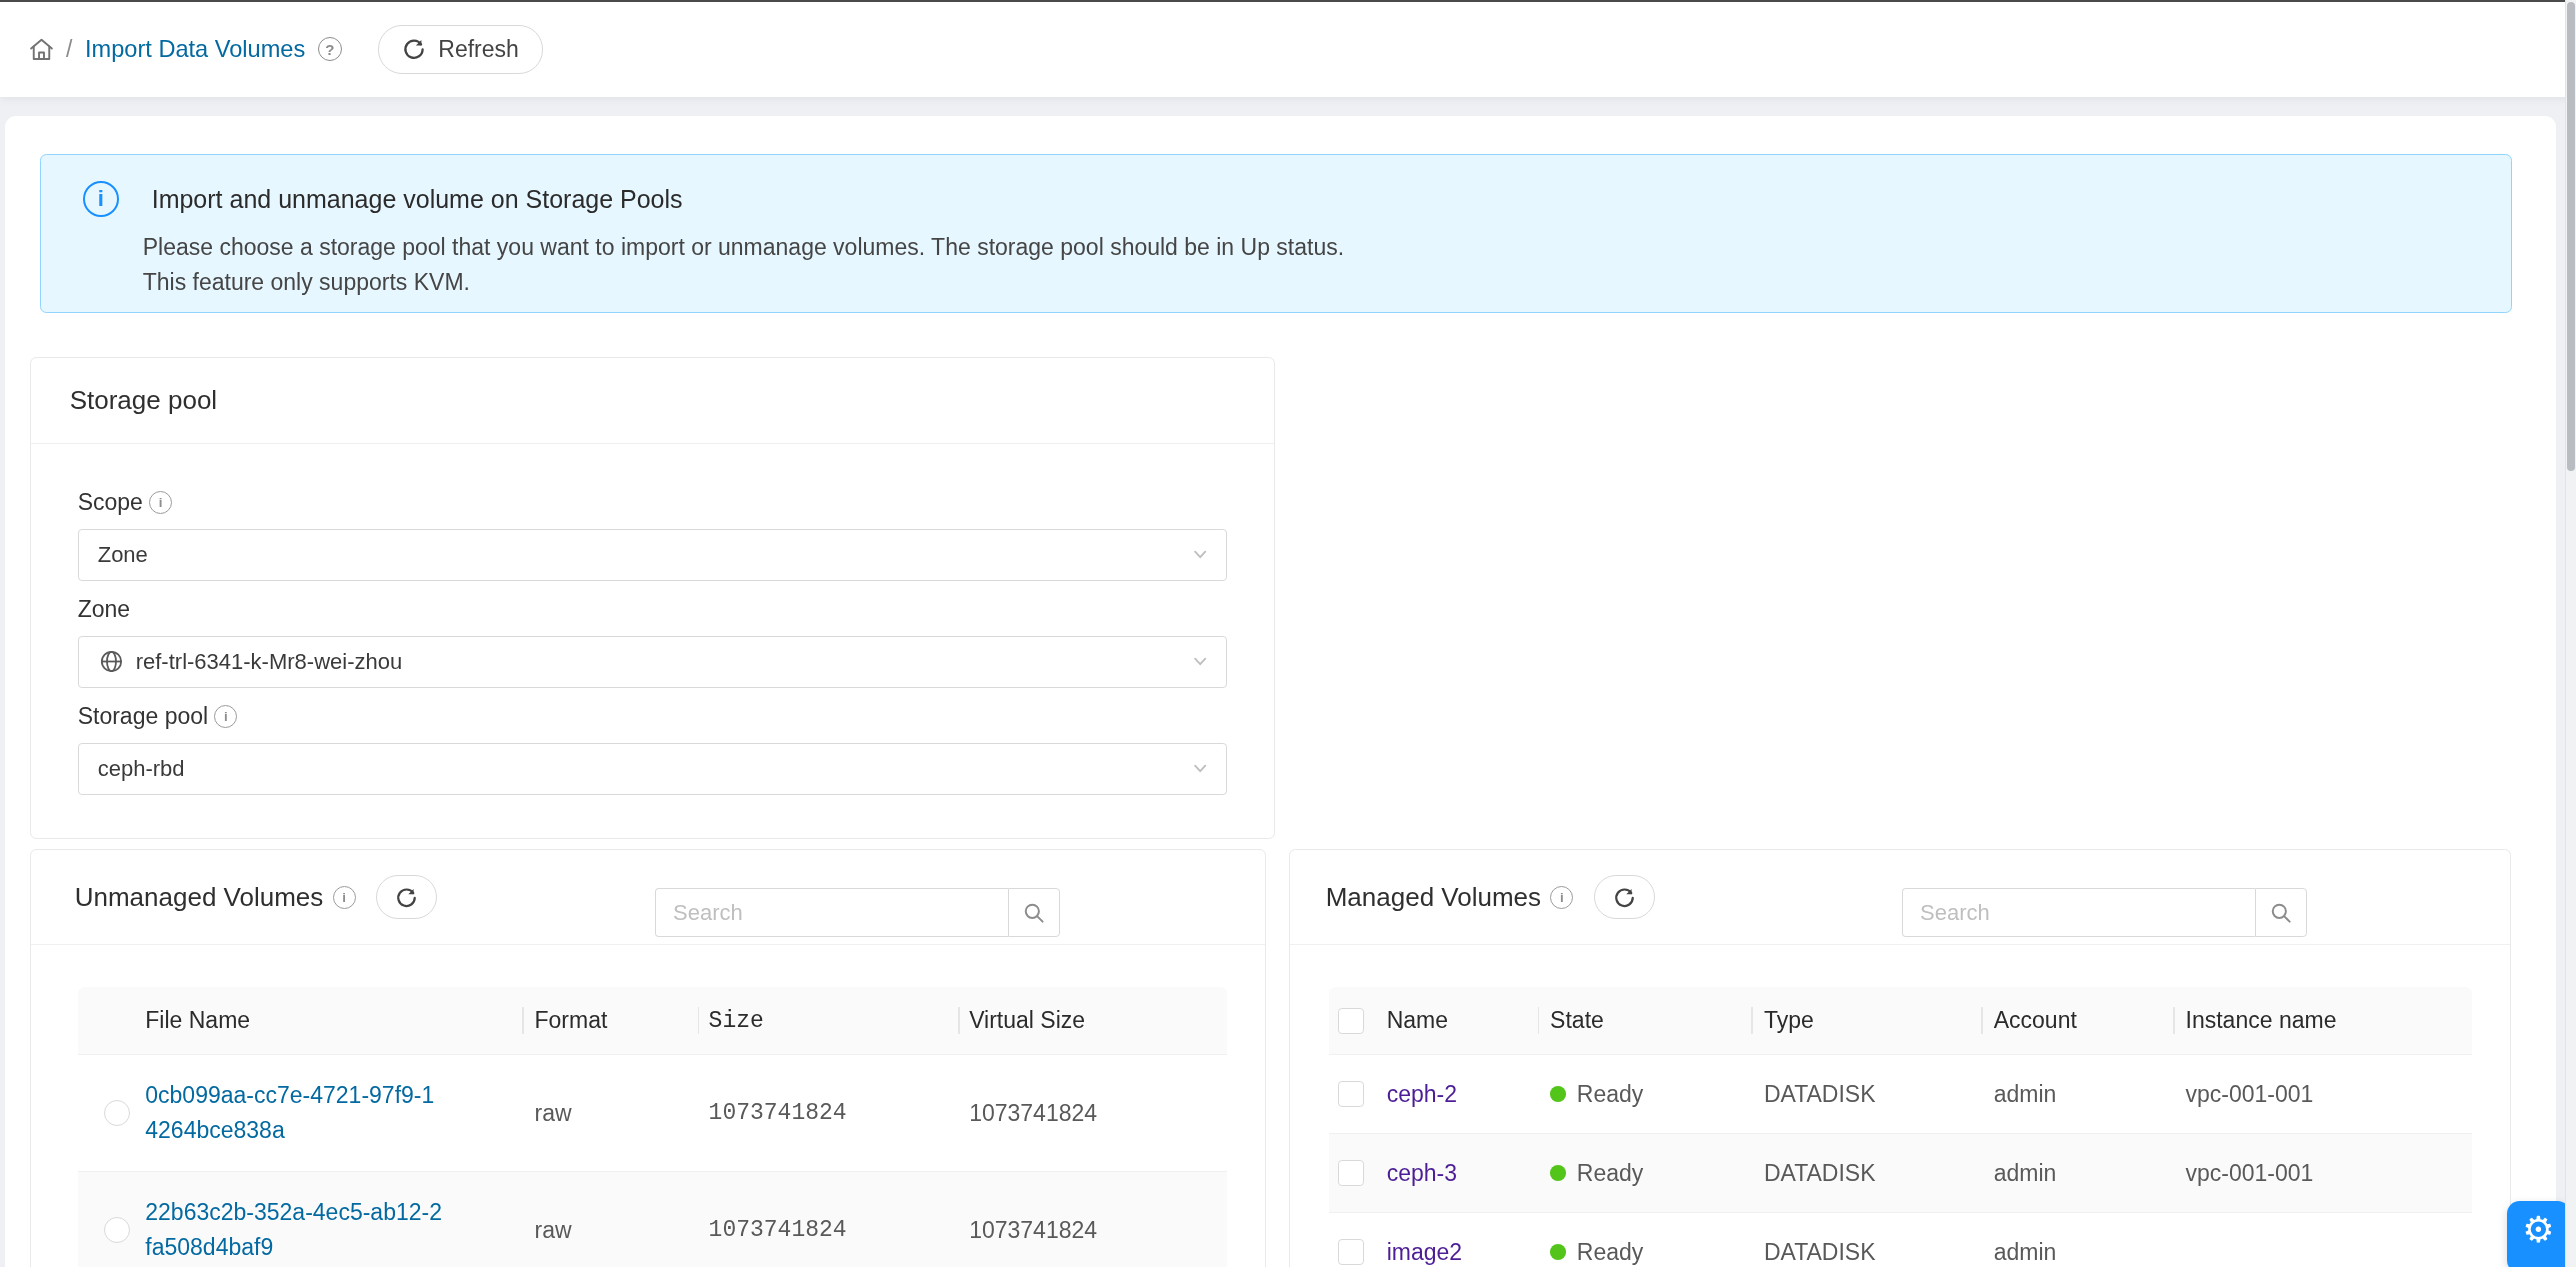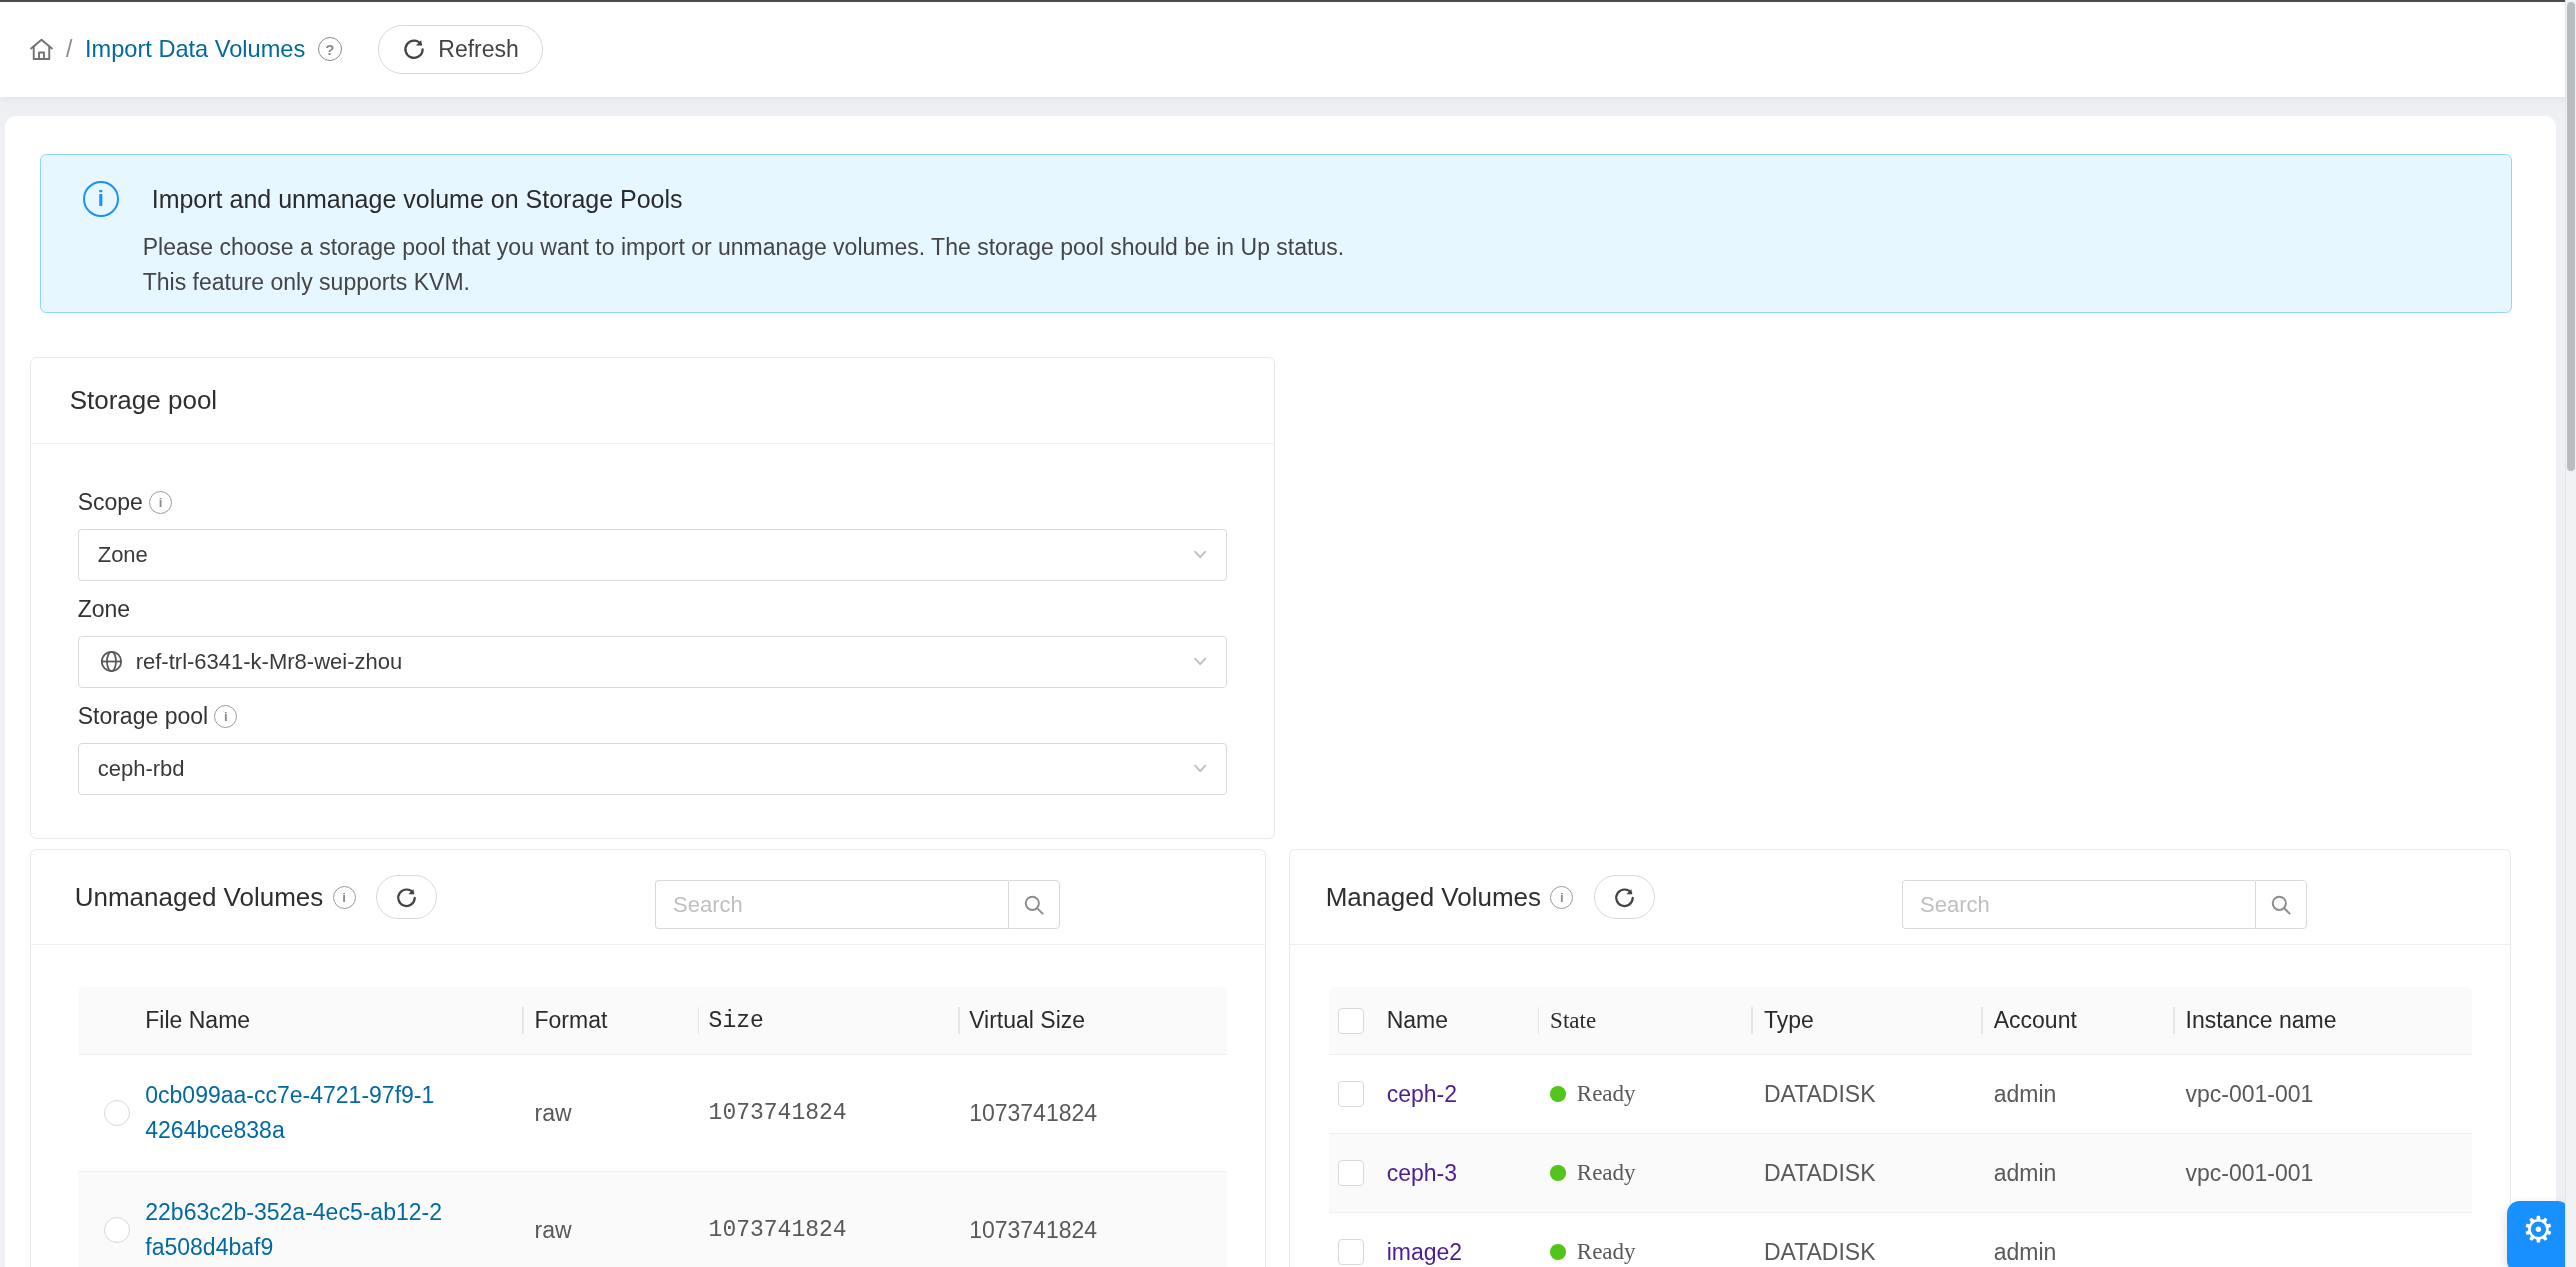--- a/index.html
+++ b/index.html
@@ -95,21 +95,21 @@
   }
   .vol-title { font-size:26px; font-weight:500; color:#2f2f2f; }
   .unmanaged-card .vol-title { margin-left:44px; }
   .managed-card .vol-title { margin-left:36px; }
   .vol-head .inf { margin-left:9.4px; }
   .pill-refresh {
     margin-left:20.4px; width:61px; height:44px; border:1.6px solid #d9d9d9; border-radius:22px;
     background:#fff; display:inline-flex; align-items:center; justify-content:center; cursor:pointer;
   }
   .pill-refresh .reload-svg { width:23px; height:23px; }
-  .search { position:absolute; top:30px; display:flex; }
+  .search { position:absolute; top:38px; display:flex; }
   .unmanaged-card .search { left:624px; }
   .managed-card .search { left:612px; }
   .search input {
     width:353px; height:49px; border:1.6px solid #d9d9d9; border-right:none;
     border-radius:3.9px 0 0 3.9px; padding:0 17.3px; font-family:inherit; font-size:22px; color:#404040;
     outline:none;
   }
   .search input::placeholder { color:#bfbfbf; }
   .search .sbtn {
     width:52px; height:49px; border:1.6px solid #d9d9d9; border-radius:0 3.9px 3.9px 0;
@@ -132,21 +132,21 @@
   .cell { position:relative; display:flex; align-items:center; height:100%; }
   
   .uc0 { width:52px; justify-content:flex-end; }
   .uc1 { width:393px; padding-left:15.7px; }
   .uc2 { width:176px; padding-left:12.6px; }
   .uc3 { width:261px; padding-left:11px;font-family:Liberation Mono, monospace; }
   .uc4 { width:269px; padding-left:11px; }
   
   .mc0 { width:47px; padding-left:9.4px; }
   .mc1 { width:162px; padding-left:11px; }
-  .mc2 { width:214px; padding-left:12.6px;font-family:Liberation Serif, serif; }
+  .mc2 { width:214px; padding-left:12.6px; }
   .mc3 { width:230px; padding-left:12.6px; }
   .mc4 { width:192px; padding-left:12.6px; }
   .mc5 { width:299px; padding-left:12.6px; }
   .hsep::before {
     content:""; position:absolute; left:0; top:50%; margin-top:-13.3px;
     width:1.6px; height:27px; background:rgba(0,0,0,0.08);
   }
   .fname { display:inline-block; max-width:301px; word-break:break-all; line-height:35px; color:#0369a1; }
   .radio {
     width:26px; height:26px; border:1.6px solid #d9d9d9; border-radius:50%;

